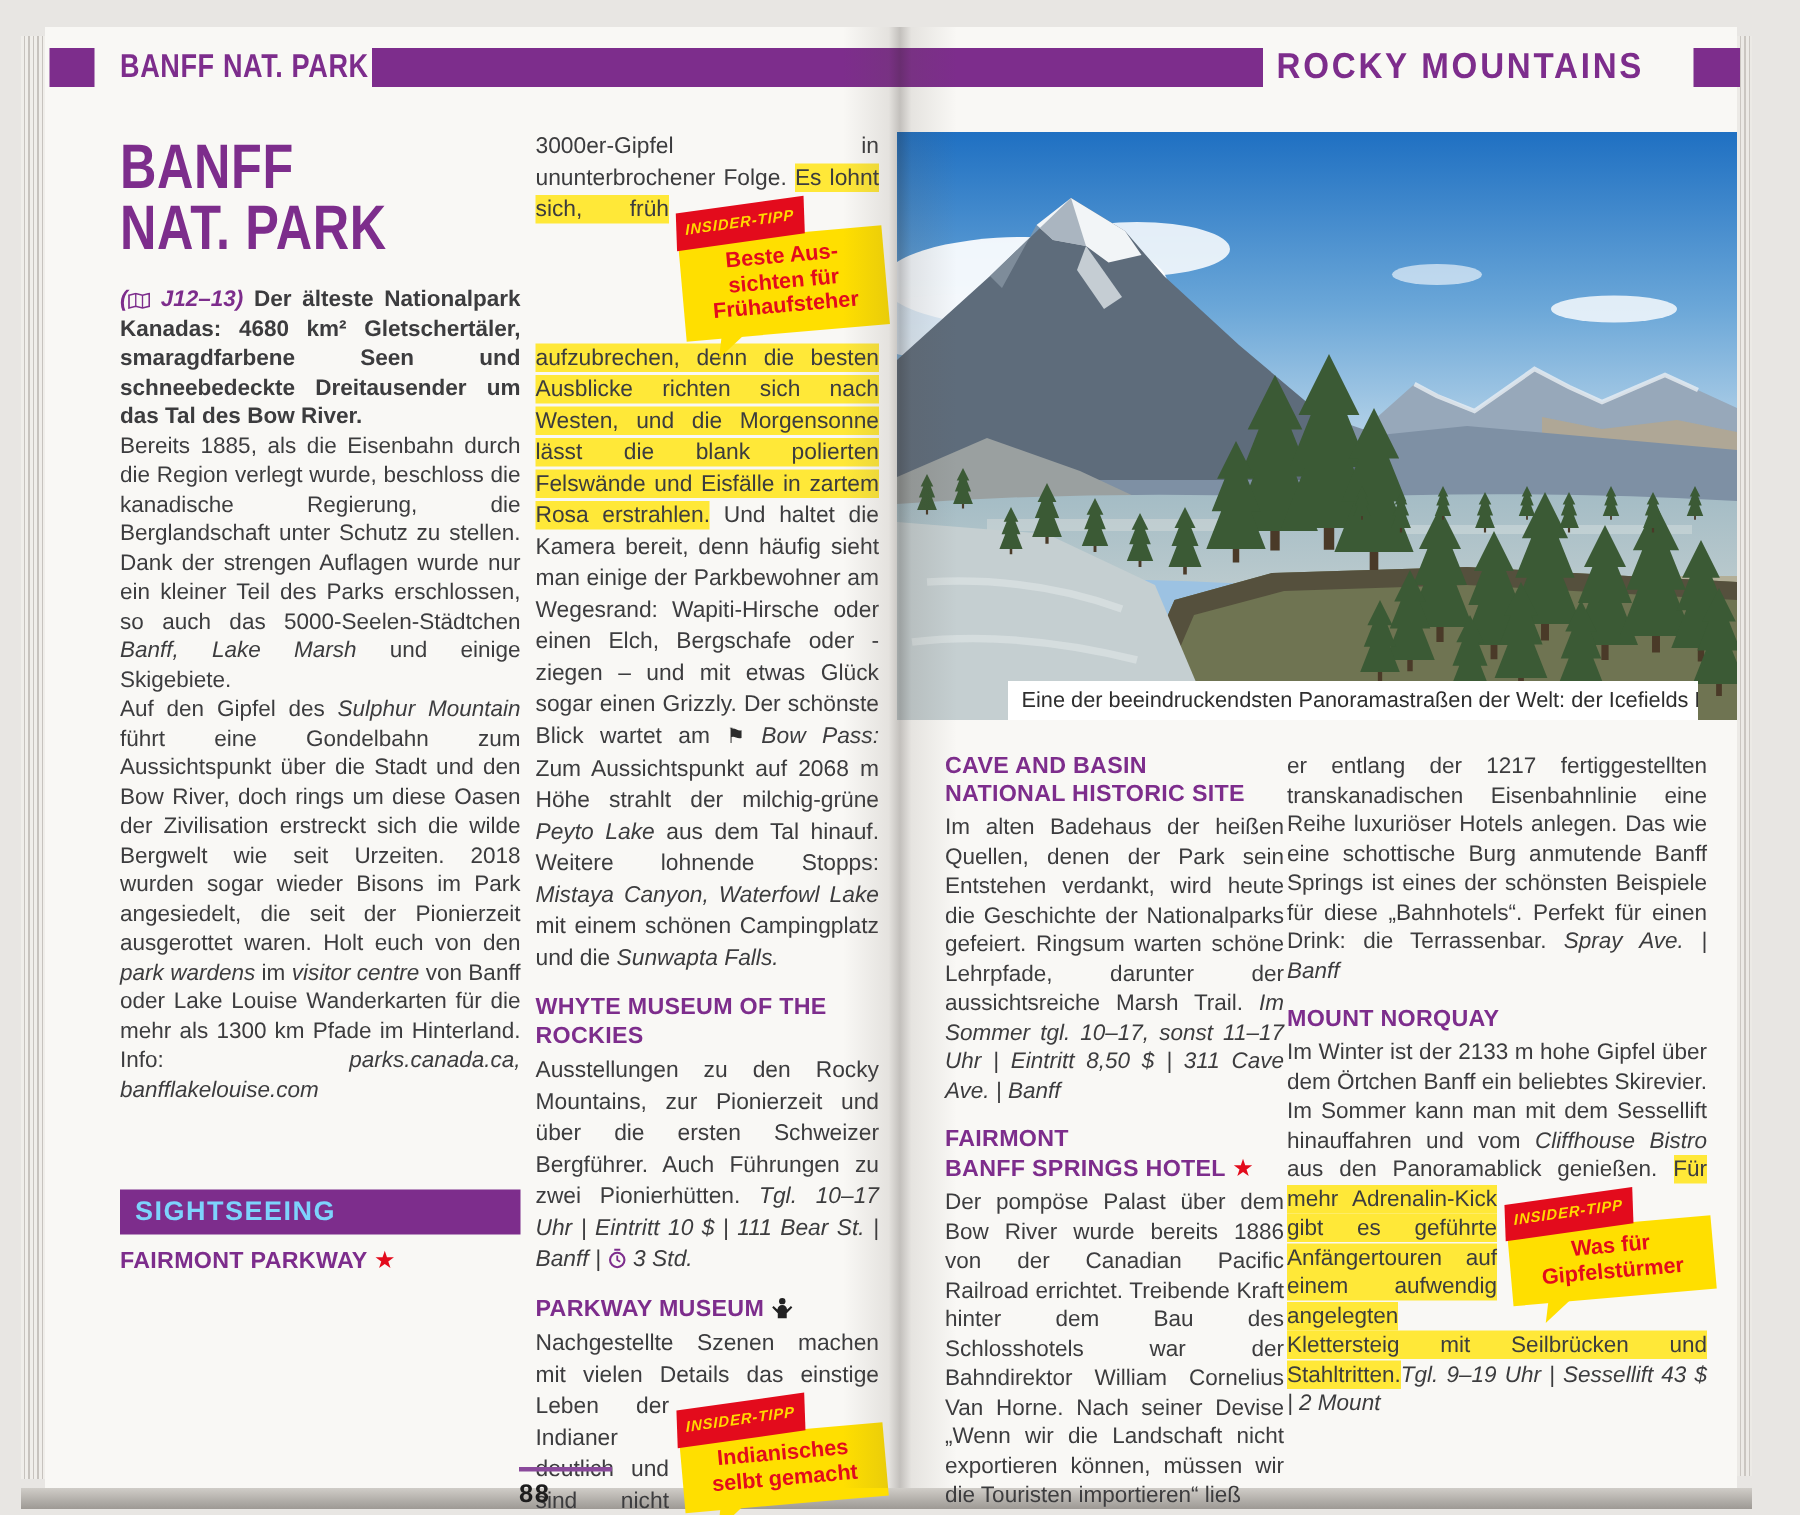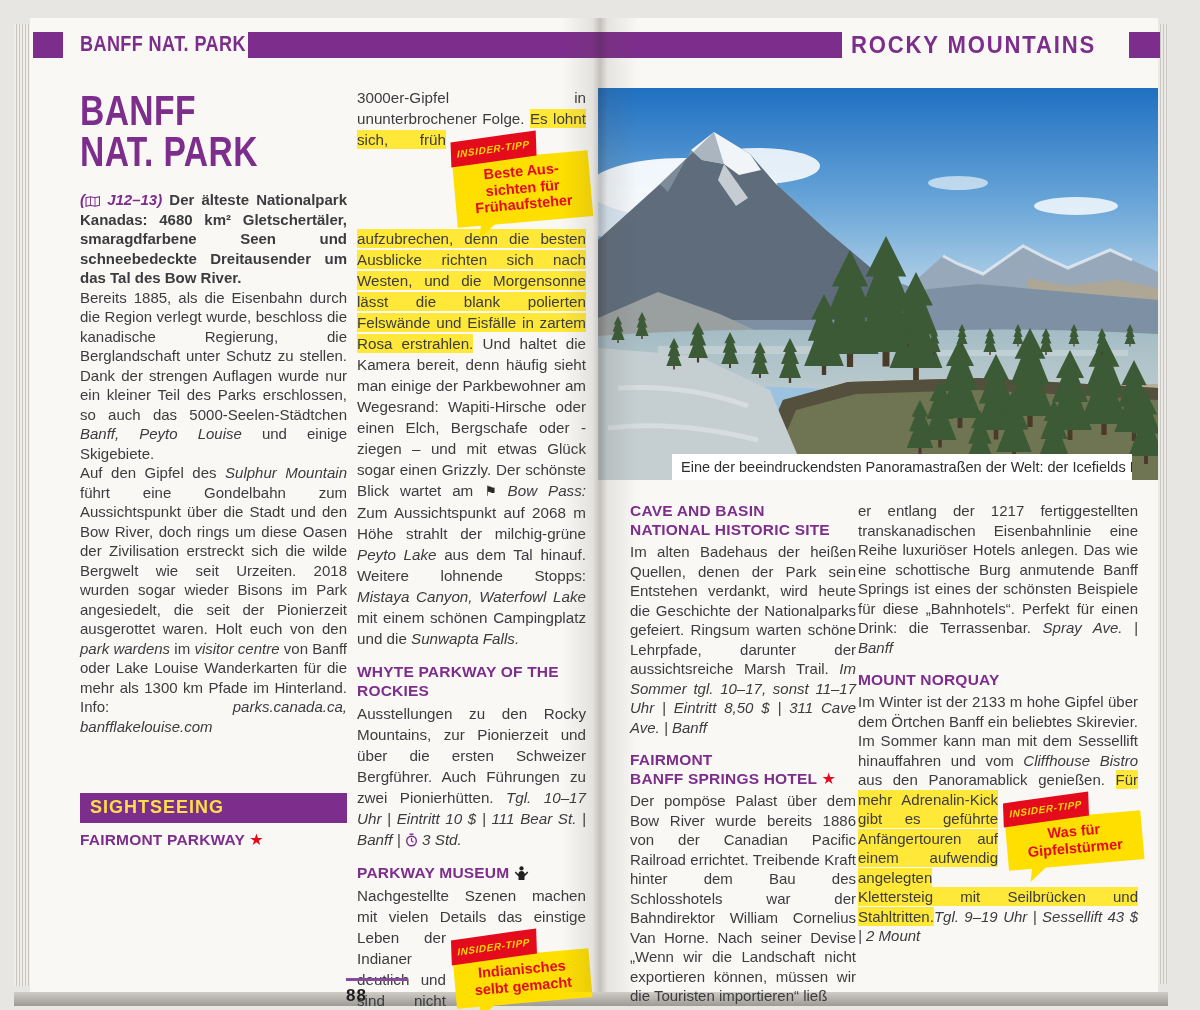--- a/index.html
+++ b/index.html
@@ -30,21 +30,21 @@
   #ht2{left:851px;font-size:24px;letter-spacing:2px;transform:scaleX(.92);transform-origin:left top}
 
   
   #title{position:absolute;left:50px;top:72px;color:#7d2d8c;font-weight:700;font-size:42px;line-height:41px;
     letter-spacing:.5px;transform:scaleX(.8);transform-origin:left top;white-space:nowrap}
   .flow p{margin:0}
   .body-text{font-size:15px;line-height:19.5px;text-align:justify;hyphens:auto}
   .c2{font-size:15.2px;line-height:21px}
   #col1{position:absolute;left:50px;top:172px;width:267px}
   #col2{position:absolute;left:327px;top:69px;width:229px}
-  .sightbar{position:absolute;left:50px;top:775px;width:267px;background:#7d2d8c;color:#fde047;
+  .sightbar{position:absolute;left:50px;top:775px;width:267px;background:#7d2d8c;color:#7dd3fc;
     font-weight:700;font-size:18px;letter-spacing:1px;padding:4px 0 5px 10px}
   #icehead{position:absolute;left:50px;top:812px}
   #icepara{position:absolute;left:50px;top:835px;width:267px}
   .h-sec{color:#7d2d8c;font-size:15.5px;line-height:19px;font-weight:700;margin:13px 0 3px;letter-spacing:.2px}
   .h-sec.tight{margin:0}
   .h-sec.tight2{margin:13px 0 0}
 
   
   .photo{position:absolute;left:-2px;top:70px;width:560px;height:392px;overflow:hidden;background:#9cc2e2}
   .photo svg{display:block}
@@ -89,34 +89,34 @@
     <div id="title">
       <div>BANFF</div>
       <div>NAT. PARK</div>
     </div>
 
     <div id="col1" class="flow">
       <p class="body-text"><span class="pu it b">(</span><span class="icn icn-map"><svg width="15" height="11" viewBox="0 0 15 11">
               <path d="M1 1.8 5.5 0.7 10 1.8 14.5 0.7 V9.2 L10 10.3 5.5 9.2 1 10.3 Z" fill="none" stroke="#7d2d8c" stroke-width="1.1"></path>
               <path d="M5.5 0.7V9.2 M10 1.8v8.5" stroke="#7d2d8c" stroke-width="0.9" fill="none"></path>
             </svg></span><span class="pu it b"> J12–13) </span><span class="b">Der älteste Nationalpark Kanadas: 4680 km² Gletschertäler, smaragdfarbene Seen und schneebedeckte Dreitausender um das Tal des Bow River.</span></p>
-      <p class="body-text"><span>Bereits 1885, als die Eisenbahn durch die Region verlegt wurde, beschloss die kanadische Regierung, die Berglandschaft unter Schutz zu stellen. Dank der strengen Auflagen wurde nur ein kleiner Teil des Parks erschlossen, so auch das 5000-Seelen-Städtchen </span><span class="it">Banff, Peyto Louise</span><span> und einige Skigebiete.</span></p>
+      <p class="body-text"><span>Bereits 1885, als die Eisenbahn durch die Region verlegt wurde, beschloss die kanadische Regierung, die Berglandschaft unter Schutz zu stellen. Dank der strengen Auflagen wurde nur ein kleiner Teil des Parks erschlossen, so auch das 5000-Seelen-Städtchen </span><span class="it">Banff, Lake Marsh</span><span> und einige Skigebiete.</span></p>
       <p class="body-text"><span>Auf den Gipfel des </span><span class="it">Sulphur Mountain</span><span> führt eine Gondelbahn zum Aussichtspunkt über die Stadt und den Bow River, doch rings um diese Oasen der Zivilisation erstreckt sich die wilde Bergwelt wie seit Urzeiten. 2018 wurden sogar wieder Bisons im Park angesiedelt, die seit der Pionierzeit ausgerottet waren. Holt euch von den </span><span class="it">park wardens</span><span> im </span><span class="it">visitor centre</span><span> von Banff oder Lake Louise Wanderkarten für die mehr als 1300 km Pfade im Hinterland. Info: </span><span class="it">parks.canada.ca, banfflakelouise.com</span></p>
     </div>
 
     <div class="sightbar">SIGHTSEEING</div>
 
     <div id="icehead" class="h-sec tight">
       <span>FAIRMONT PARKWAY</span>
       <span class="icn-star">★</span>
     </div>
 
     <div id="col2" class="flow">
       <p class="body-text c2"><span>3000er-Gipfel in ununterbrochener Folge. </span><span class="tip"><span class="tip-tab">INSIDER-TIPP</span><span class="tip-bubble">Beste Aus-<br>sichten für<br>Frühaufsteher<span class="tip-tail"></span></span></span><span class="hl">Es lohnt sich, früh aufzubrechen, denn die besten Ausblicke richten sich nach Westen, und die Morgensonne lässt die blank polierten Felswände und Eisfälle in zartem Rosa erstrahlen.</span><span> Und haltet die Kamera bereit, denn häufig sieht man einige der Parkbewohner am Wegesrand: Wapiti-Hirsche oder einen Elch, Bergschafe oder -ziegen – und mit etwas Glück sogar einen Grizzly. Der schönste Blick wartet am </span><span class="icn-flag">⚑</span><span> </span><span class="it">Bow Pass:</span><span> Zum Aussichtspunkt auf 2068 m Höhe strahlt der milchig-grüne </span><span class="it">Peyto Lake</span><span> aus dem Tal hinauf. Weitere lohnende Stopps: </span><span class="it">Mistaya Canyon, Waterfowl Lake</span><span> mit einem schönen Campingplatz und die </span><span class="it">Sunwapta Falls.</span></p>
-      <div class="h-sec">WHYTE PARKWAY OF THE ROCKIES</div>
+      <div class="h-sec">WHYTE MUSEUM OF THE ROCKIES</div>
       <p class="body-text c2"><span>Ausstellungen zu den Rocky Mountains, zur Pionierzeit und über die ersten Schweizer Bergführer. Auch Führungen zu zwei Pionierhütten. </span><span class="it">Tgl. 10–17 Uhr | Eintritt 10 $ | 111 Bear St. | Banff | </span><span class="icn icn-clock"><svg width="13" height="14" viewBox="0 0 13 14">
               <path d="M4.5 1.2h4" stroke="#7d2d8c" stroke-width="1.4"></path>
               <circle cx="6.5" cy="8" r="4.8" fill="none" stroke="#7d2d8c" stroke-width="1.4"></circle>
               <path d="M6.5 5v3l2 1.2" fill="none" stroke="#7d2d8c" stroke-width="1.2"></path>
             </svg></span><span class="it"> 3 Std.</span></p>
       <div class="h-sec">
         <span>PARKWAY MUSEUM</span>
         <span class="icn icn-family"><svg width="15" height="14" viewBox="0 0 16 15">
               <circle cx="8" cy="2.6" r="2.3" fill="#222"></circle>
               <path d="M8 5.4 C6 5.4 5 6.6 4.5 8.6 L1.8 6 L0.8 7.2 L4.8 11.2 L4.8 15 L11.2 15 L11.2 11.2 L15.2 7.2 L14.2 6 L11.5 8.6 C11 6.6 10 5.4 8 5.4 Z" fill="#222"></path>

